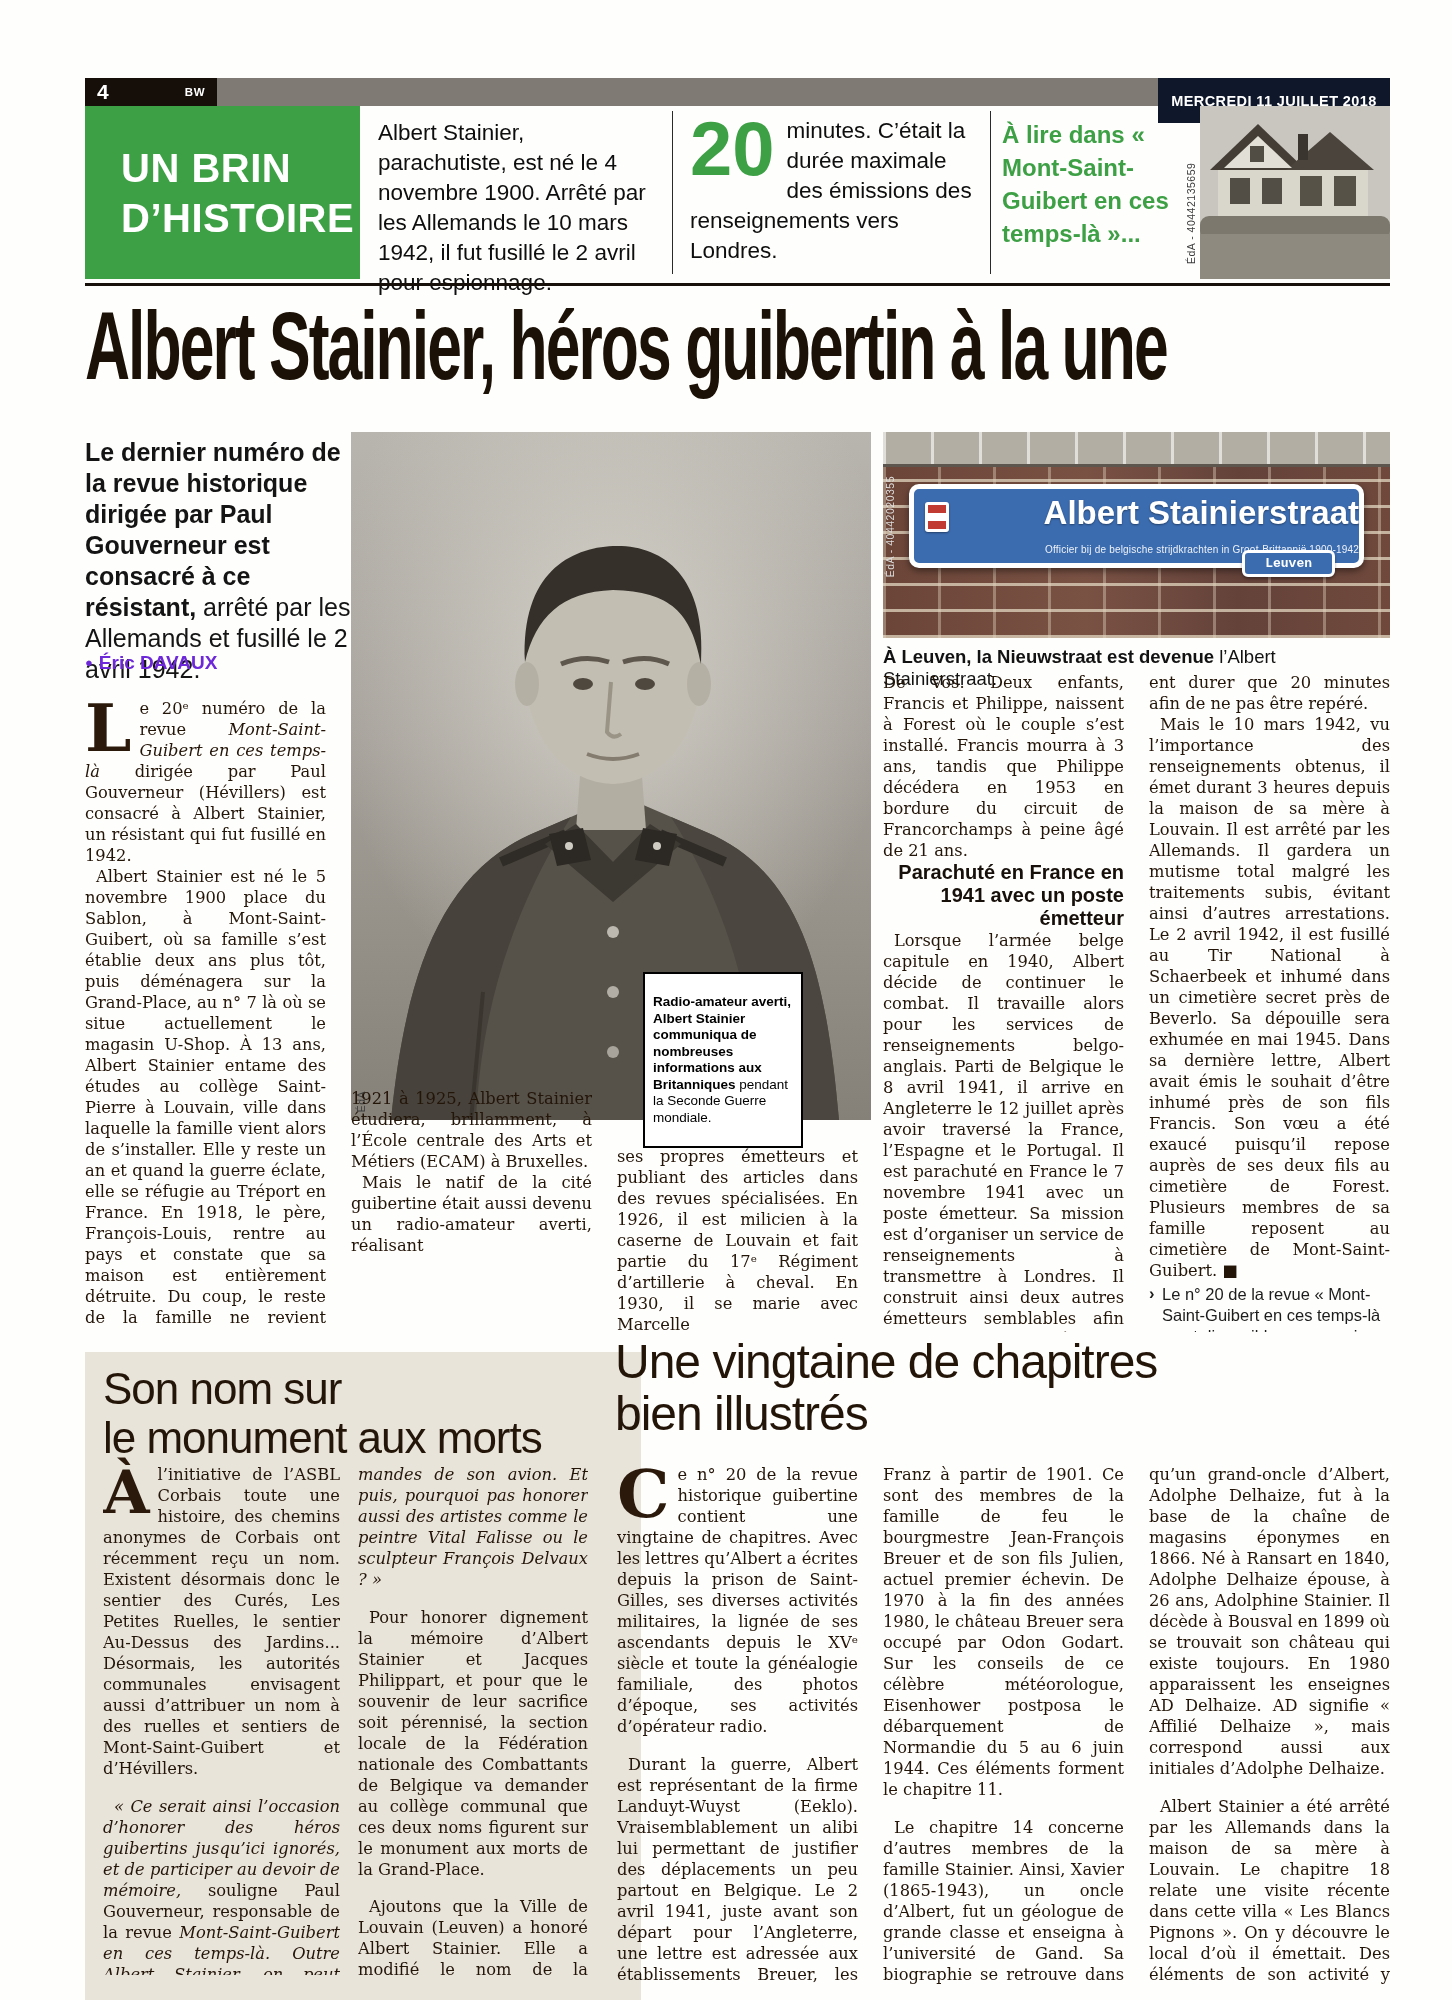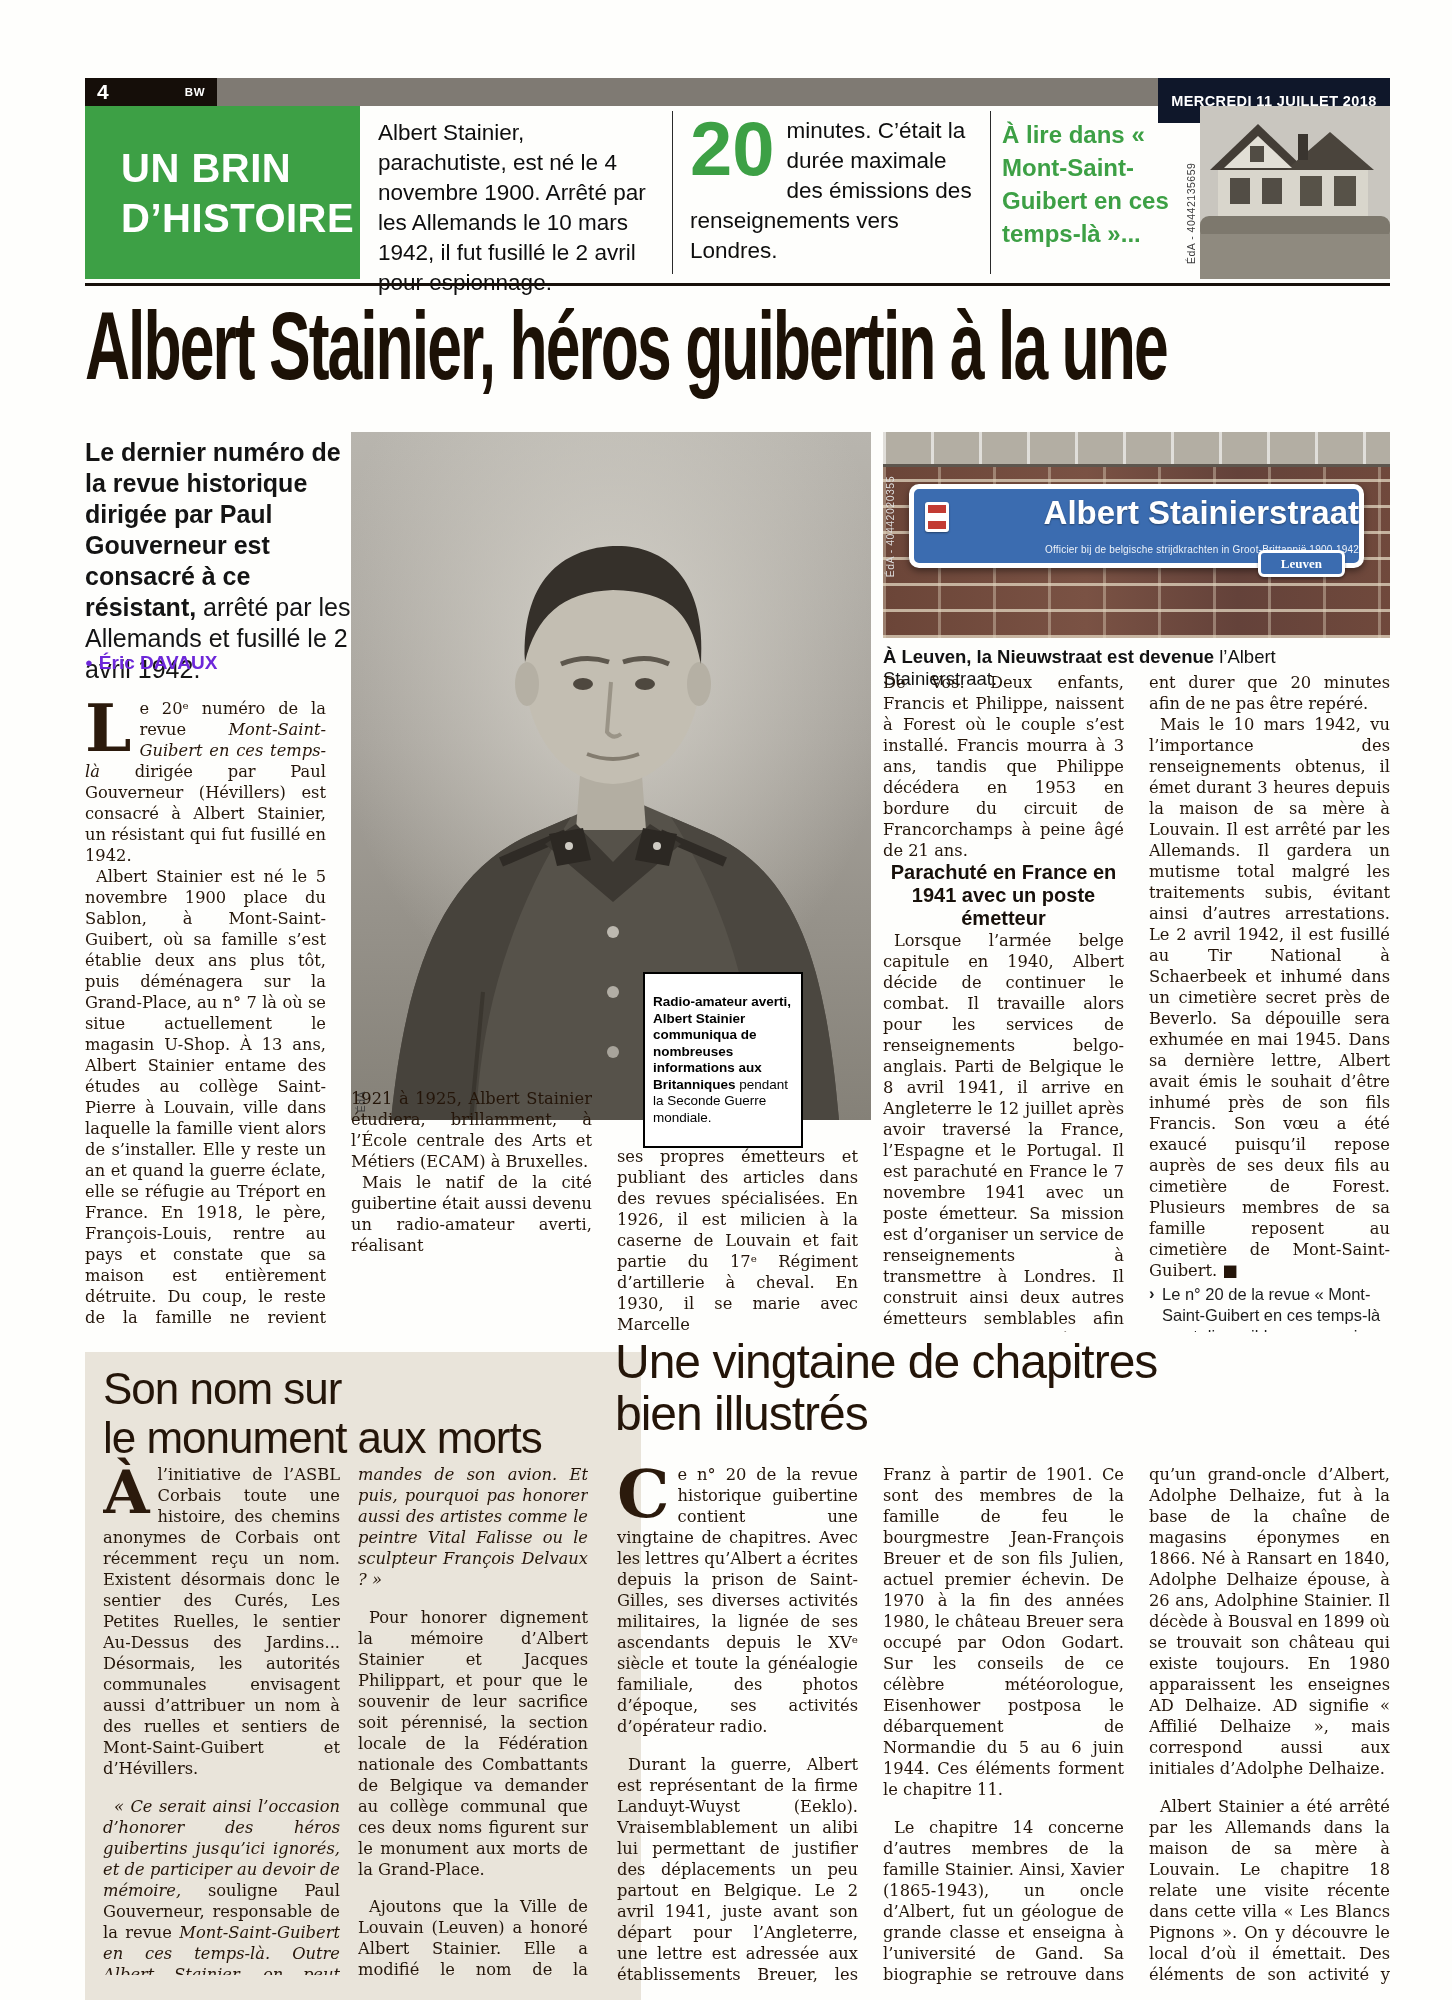--- a/index.html
+++ b/index.html
@@ -54,21 +54,21 @@
   #col1{left:85px;top:698px;height:632px;}
   #col2{left:351px;top:1080px;height:184px;margin-top:8px;}
   #col3{left:617px;top:1146px;height:184px;}
   #col4{left:883px;top:672px;height:660px;}
   #col5{left:1149px;top:672px;height:660px;}
   .bodycol p{margin:0;}
   .ind{text-indent:11px;}
   .ital{font-style:italic;}
   .dropcap{float:left;font-weight:bold;font-size:66px;line-height:54px;padding:3px 8px 0 0;color:#2b1a0c;}
   .subhead{font-family:"Liberation Sans",sans-serif;font-weight:700;font-size:20px;line-height:23px;
-      text-align:center;margin:7px 0 6px;color:#17100a;}
+      text-align:right;margin:7px 0 6px;color:#17100a;}
   .note{font-family:"Liberation Sans",sans-serif;font-size:16.5px;line-height:21px;text-align:left;
       position:relative;padding-left:13px;margin-top:3px;color:#1c1c1c;}
   .note .marker{position:absolute;left:0;top:-1px;font-weight:bold;}
 
   
   .portrait{position:absolute;left:351px;top:432px;width:520px;height:688px;background:#a5a19a;}
   .cap-box{position:absolute;left:292px;top:540px;width:160px;box-sizing:border-box;background:#fff;
       border:2px solid #000;padding:20px 8px;font-family:"Liberation Sans",sans-serif;
       font-size:13.5px;line-height:16.5px;color:#000;text-align:left;}
   .cap-b{font-weight:700;}
@@ -85,23 +85,23 @@
       background-color:#b3aea3;
       background-image:repeating-linear-gradient(90deg, rgba(255,255,255,.6) 0 3px, rgba(0,0,0,0) 3px 48px);
       border-bottom:3px solid #5d564e;}
   .sign{position:absolute;left:26px;top:52px;width:455px;height:84px;box-sizing:border-box;
       background:#3b6cb0;border:5px solid #fff;border-radius:10px;
       box-shadow:0 3px 7px rgba(0,0,0,.45);text-align:right;}
   .sign-street{display:block;margin-top:5px;color:#fff;font-weight:700;font-size:33px;line-height:38px;
       font-family:"Liberation Sans",sans-serif;text-shadow:0 1px 2px rgba(0,0,0,.4);}
   .sign-sub{display:block;margin-top:12px;color:#eef2f8;font-size:10px;letter-spacing:.2px;
       font-family:"Liberation Sans",sans-serif;}
-  .leuven-tab{position:absolute;right:14px;bottom:-14px;background:#3b6cb0;border:3px solid #fff;
+  .leuven-tab{position:absolute;right:24px;bottom:-14px;background:#3b6cb0;border:3px solid #fff;
       border-radius:6px;padding:0 20px;height:21px;line-height:21px;color:#fff;font-weight:700;
-      font-size:13px;font-family:Liberation Serif, serif;box-shadow:0 2px 3px rgba(0,0,0,.35);}
+      font-size:13px;font-family:Liberation Mono, monospace;box-shadow:0 2px 3px rgba(0,0,0,.35);}
   .flagicon{position:absolute;left:11px;top:13px;width:24px;height:30px;background:#fff;border-radius:3px;
       box-shadow:0 1px 2px rgba(0,0,0,.4);overflow:hidden;}
   .flagicon::before{content:"";position:absolute;left:3px;top:3px;right:3px;bottom:3px;
       background:linear-gradient(180deg,#c23b33 0 34%,#fff 34% 66%,#c23b33 66%);}
   .sign-credit{position:absolute;left:1px;top:44px;}
   .sign-caption{position:absolute;left:883px;top:646px;width:507px;
       font-family:"Liberation Sans",sans-serif;font-size:18.5px;line-height:22px;color:#121212;}
 
   
   .monument{position:absolute;left:85px;top:1352px;width:520px;height:797px;background:#e9e4da;padding-left:36px;}

